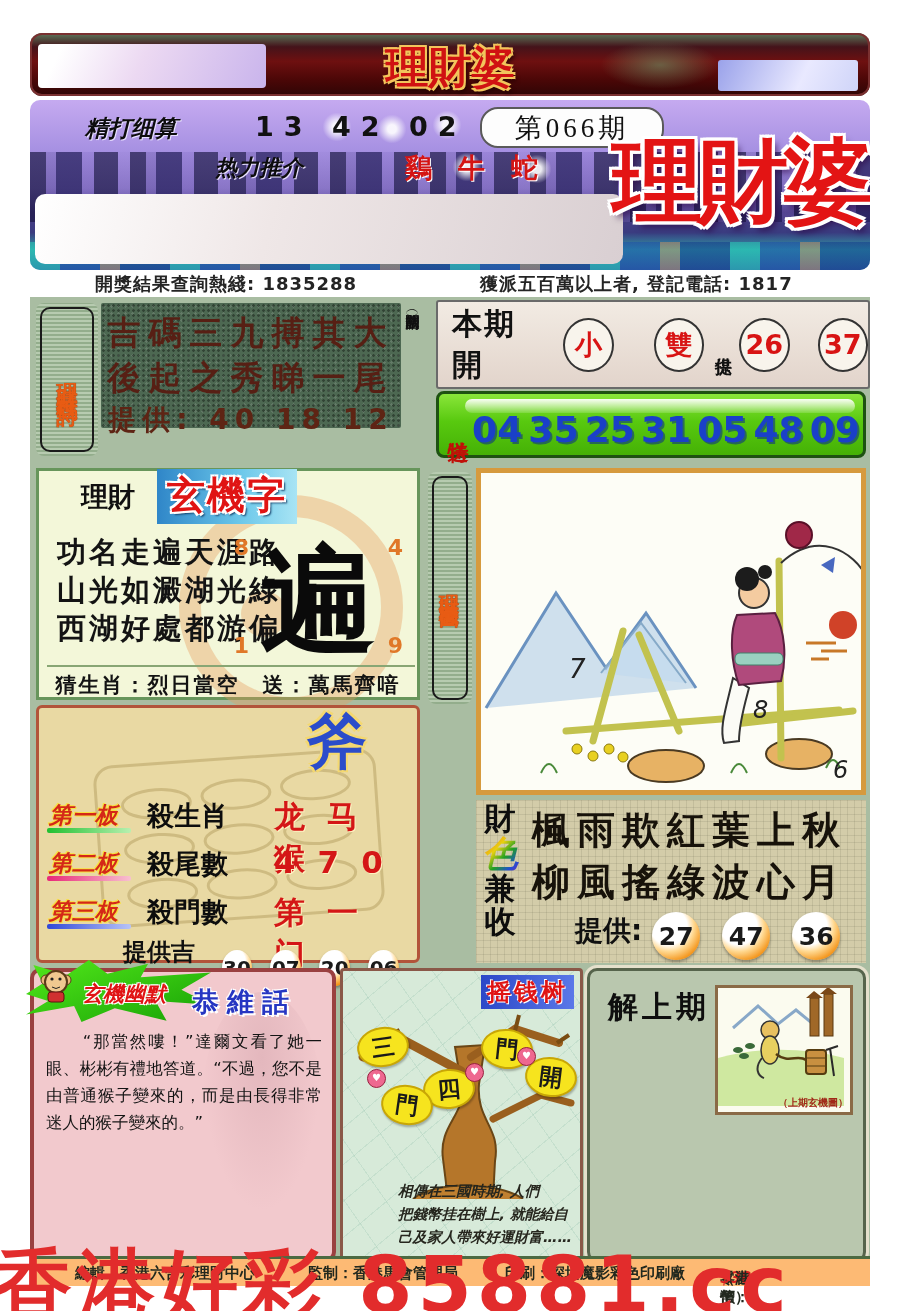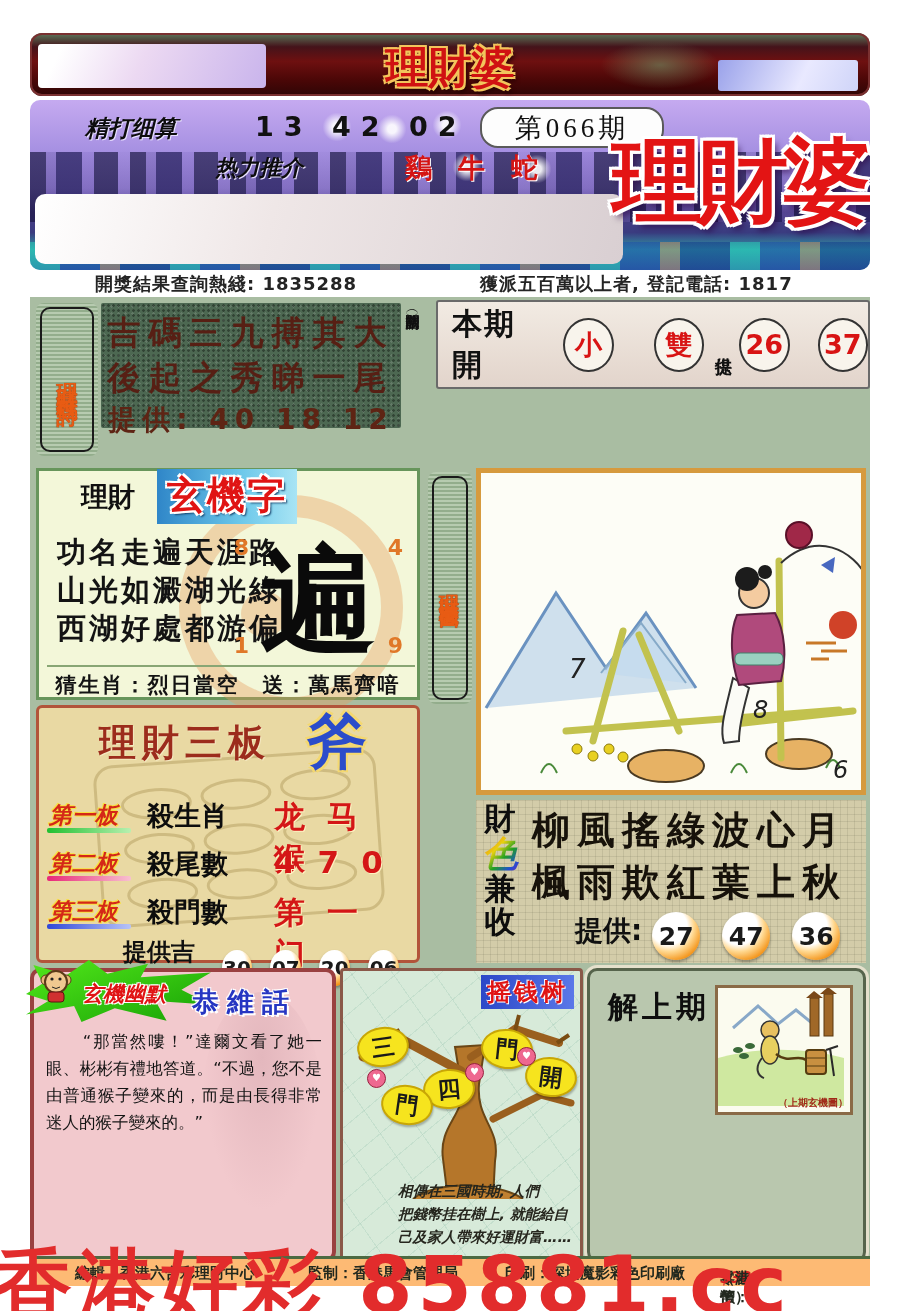--- a/index.html
+++ b/index.html
@@ -251,20 +251,33 @@
 
   <div class="abs draw-box">
     <div class="draw-label">本期開</div>
     <div class="circ big" style="margin-left:22px;">小</div>
     <div class="circ big" style="margin-left:40px;">雙</div>
     <div class="provide-v vtext">提供</div>
     <div class="circ big">26</div>
     <div class="circ big" style="margin-left:28px;">37</div>
   </div>
 
+  <div class="abs send-bar">
+    <div class="send-gloss"></div>
+    <div class="send-label vtext">特送</div>
+    <div class="send-nums">
+      <span>04</span>
+      <span>35</span>
+      <span>25</span>
+      <span>31</span>
+      <span>05</span>
+      <span>48</span>
+      <span>09</span>
+    </div>
+  </div>
 
   <div class="abs mword">
     <div class="taiji"></div>
     <div class="taiji-dot"></div>
     <div class="abs mword-title">理財</div>
     <div class="abs mword-title-band">玄機字</div>
     <div class="abs mword-poem">
       <div>功名走遍天涯路</div>
       <div>山光如澱湖光綠</div>
       <div>西湖好處都游偏</div>
@@ -319,22 +332,22 @@
   </div>
 
   <div class="abs wealth">
     <div class="abs wealth-side">
       <div class="c1">財</div>
       <div class="c2">色</div>
       <div class="c3">兼</div>
       <div class="c4">收</div>
     </div>
     <div class="abs wealth-poem">
+      <div>楓雨欺紅葉上秋</div>
       <div>柳風搖綠波心月</div>
-      <div>楓雨欺紅葉上秋</div>
     </div>
     <div class="abs wealth-provide">
       <span class="plabel">提供:</span>
       <span class="ball b48">27</span>
       <span class="ball b48">47</span>
       <span class="ball b48">36</span>
     </div>
   </div>
 
   <div class="abs boards">
@@ -345,21 +358,20 @@
           <ellipse cx="160" cy="56" rx="34" ry="14"></ellipse>
           <ellipse cx="240" cy="52" rx="34" ry="14"></ellipse>
         <ellipse cx="80" cy="105" rx="34" ry="14"></ellipse>
           <ellipse cx="160" cy="101" rx="34" ry="14"></ellipse>
           <ellipse cx="240" cy="97" rx="34" ry="14"></ellipse>
         <ellipse cx="80" cy="150" rx="34" ry="14"></ellipse>
           <ellipse cx="160" cy="146" rx="34" ry="14"></ellipse>
           <ellipse cx="240" cy="142" rx="34" ry="14"></ellipse>
       </g>
     </svg>
-    <div class="abs boards-title">理財三板</div>
     <div class="abs boards-axe">斧</div>
 
     <div class="brow" style="top:88px;">
       <span class="btag">第一板</span>
       <span class="btag-bar bar-g"></span>
       <span class="blabel">殺生肖</span>
       <span class="bvalue">龙马猴</span>
     </div>
     <div class="brow" style="top:136px;">
       <span class="btag">第二板</span>

